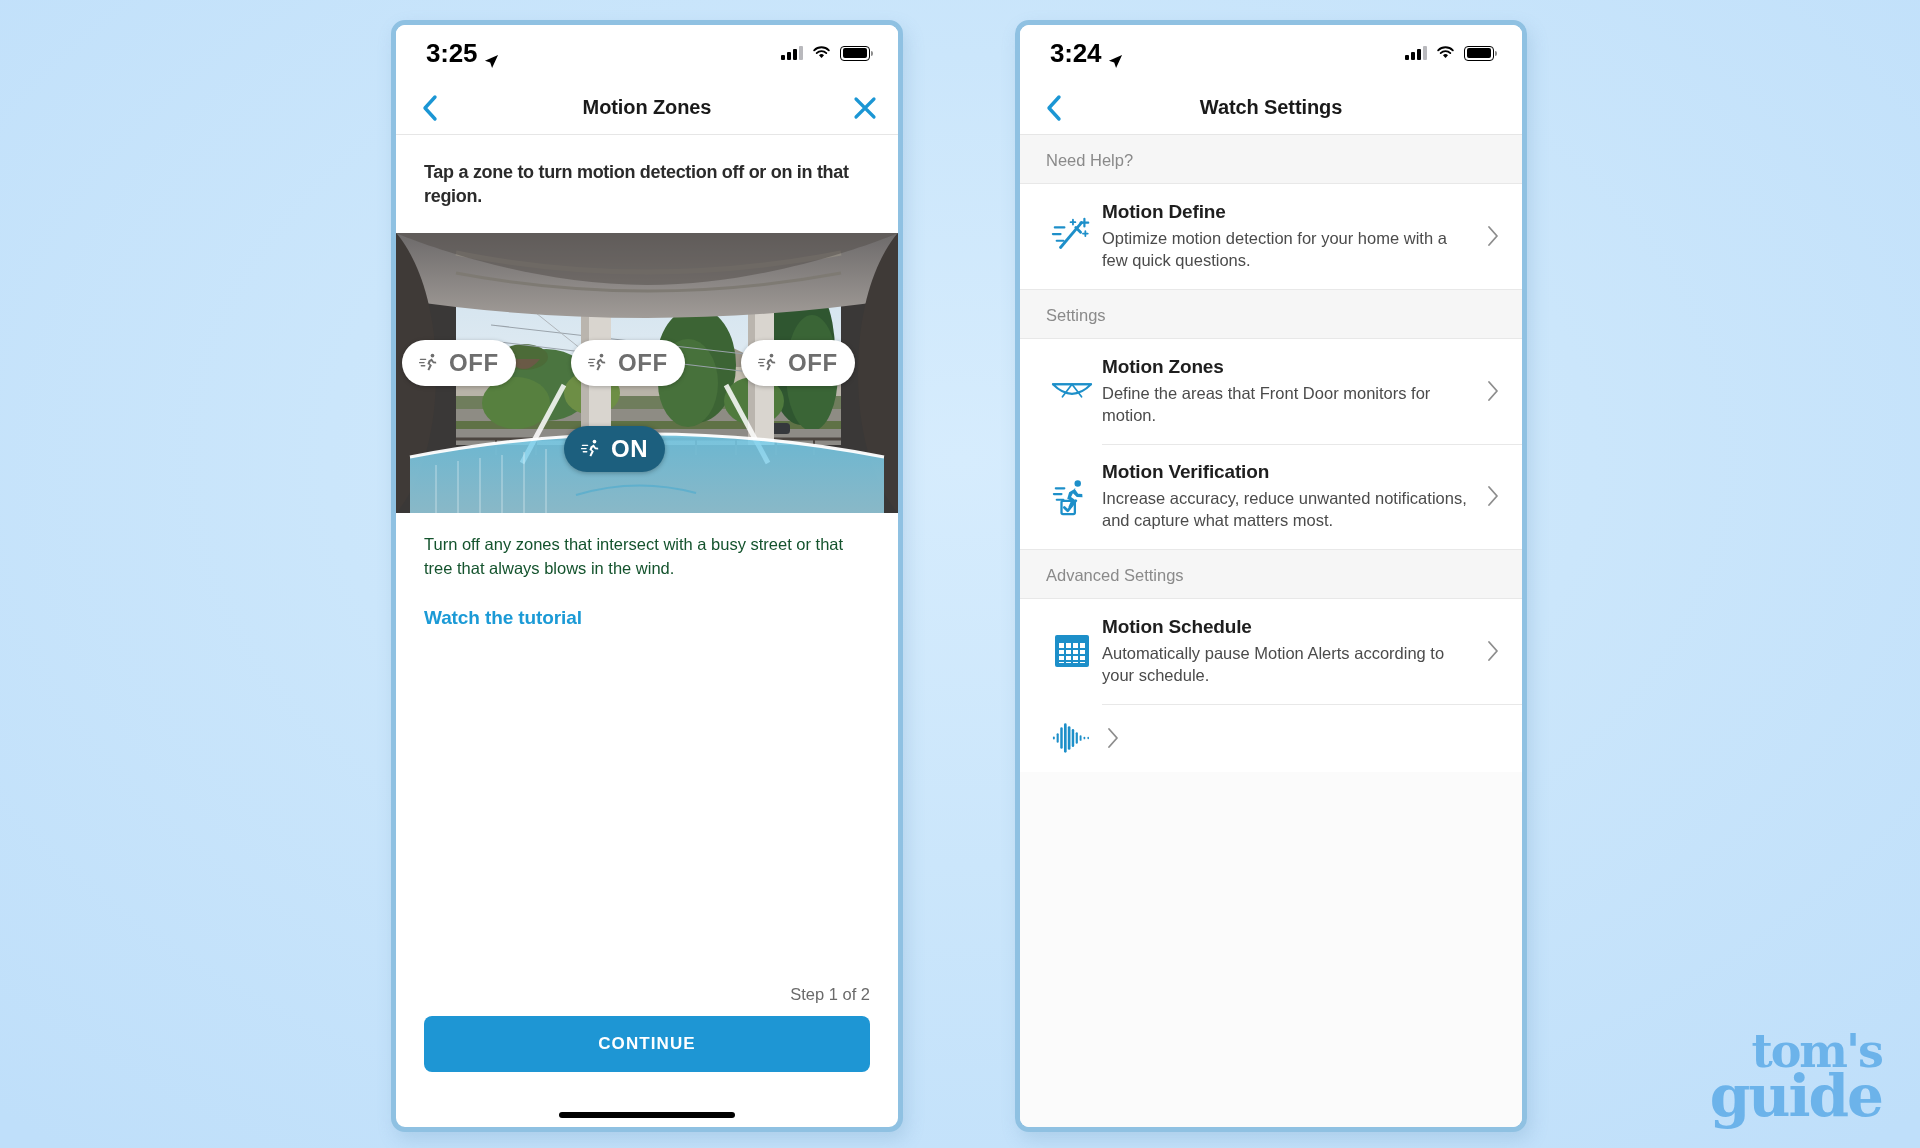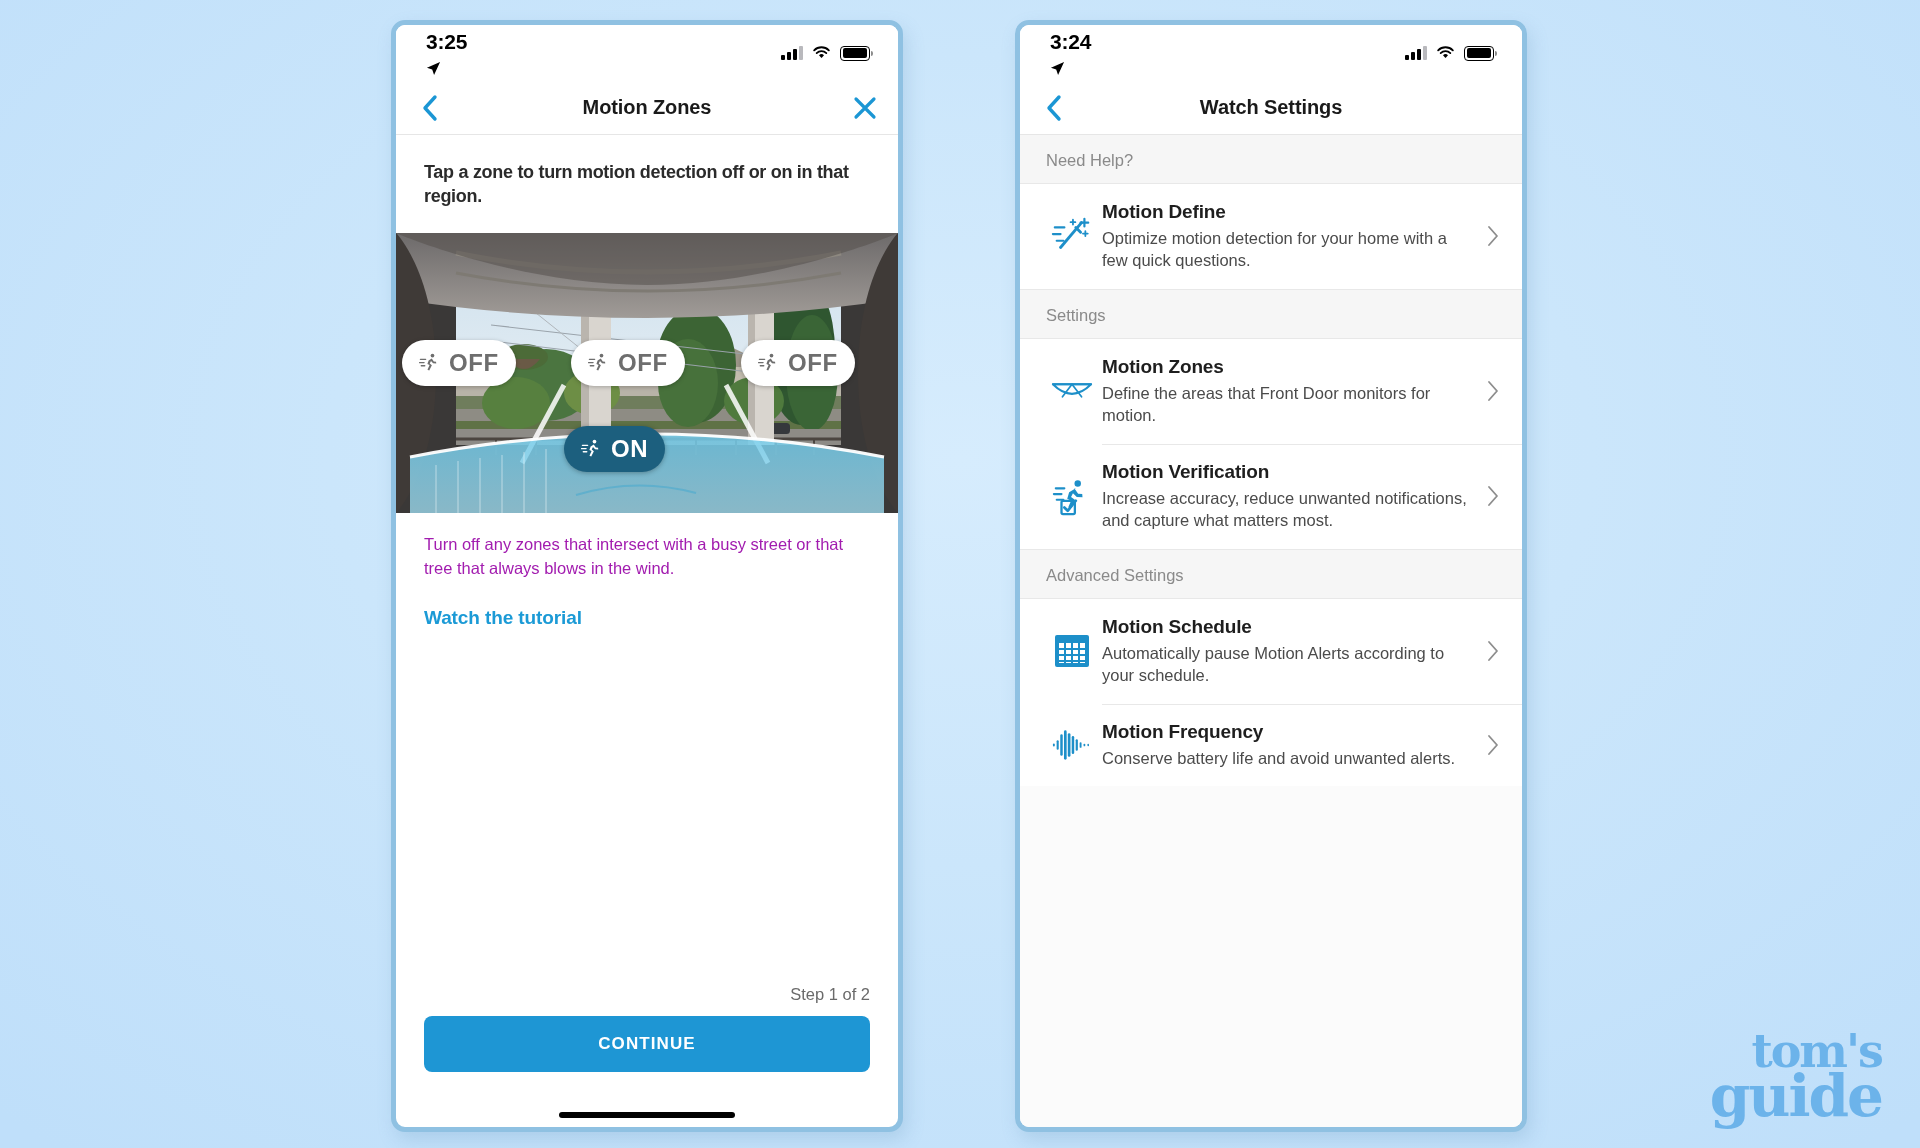--- a/index.html
+++ b/index.html
@@ -36,28 +36,27 @@
   
   .statusbar {
     height: 56px;
     display: flex;
     align-items: center;
     justify-content: space-between;
     padding: 0 28px 0 30px;
     background: #fff;
   }
   .sb-time {
-    font-size: 21px;
+    font-size: 26px;
     font-weight: bold;
     color: #000;
     letter-spacing: -0.2px;
     display: flex;
-    align-items: flex-start;
+    align-items: flex-end;
     gap: 7px;
-    flex-direction: column;
   }
   .sb-right { display: flex; align-items: center; gap: 9px; }
 
   .bars { display: flex; align-items: flex-end; gap: 2px; height: 14px; }
   .bars i { width: 4px; background: #000; border-radius: 1px; display: block; }
   .bars i:nth-child(1) { height: 5px; }
   .bars i:nth-child(2) { height: 8px; }
   .bars i:nth-child(3) { height: 11px; }
   .bars i:nth-child(4) { height: 14px; background: #b9b9bd; }
 
@@ -119,21 +118,21 @@
     font-weight: 600;
     letter-spacing: .6px;
   }
   .pill.off { background: #ffffff; color: #6e6e6e; box-shadow: 0 1px 4px rgba(0,0,0,.25); }
   .pill.on  { background: #1c5f7e; color: #ffffff; box-shadow: 0 1px 5px rgba(0,0,0,.3); }
 
   .hint {
     padding: 20px 28px 0 28px;
     font-size: 16.5px;
     line-height: 1.45;
-    color: #a21caf;
+    color: #14532d;
   }
   .tutorial {
     padding: 26px 28px 0 28px;
     font-size: 19px;
     font-weight: bold;
     color: #1b9ad6;
     letter-spacing: -.1px;
   }
 
   .footer {
@@ -547,24 +546,20 @@
             <path d="M15 3v28" stroke-width="2.8"></path>
             <path d="M19 6v22" stroke-width="2.8"></path>
             <path d="M23 9v16" stroke-width="2.6"></path>
             <path d="M27 12v10" stroke-width="2.3"></path>
             <path d="M31 15v4" stroke-width="2"></path>
             <path d="M35 16.5v1" stroke-width="1.8"></path>
             <path d="M39 16.5v1" stroke-width="1.6"></path>
           </g>
         </svg>
       </div>
-      <div class="row-body">
-        <div class="row-title">Motion Frequency</div>
-        <div class="row-sub">Conserve battery life and avoid unwanted alerts.</div>
-      </div>
       <div class="row-chevron">
         <svg width="13" height="22" viewBox="0 0 13 22">
             <path d="M2 2l8 9-8 9" stroke="#8d8d8d" stroke-width="1.8" fill="none" stroke-linecap="round" stroke-linejoin="round"></path>
           </svg>
       </div>
     </div>
 
   </div>
 
 </div>

